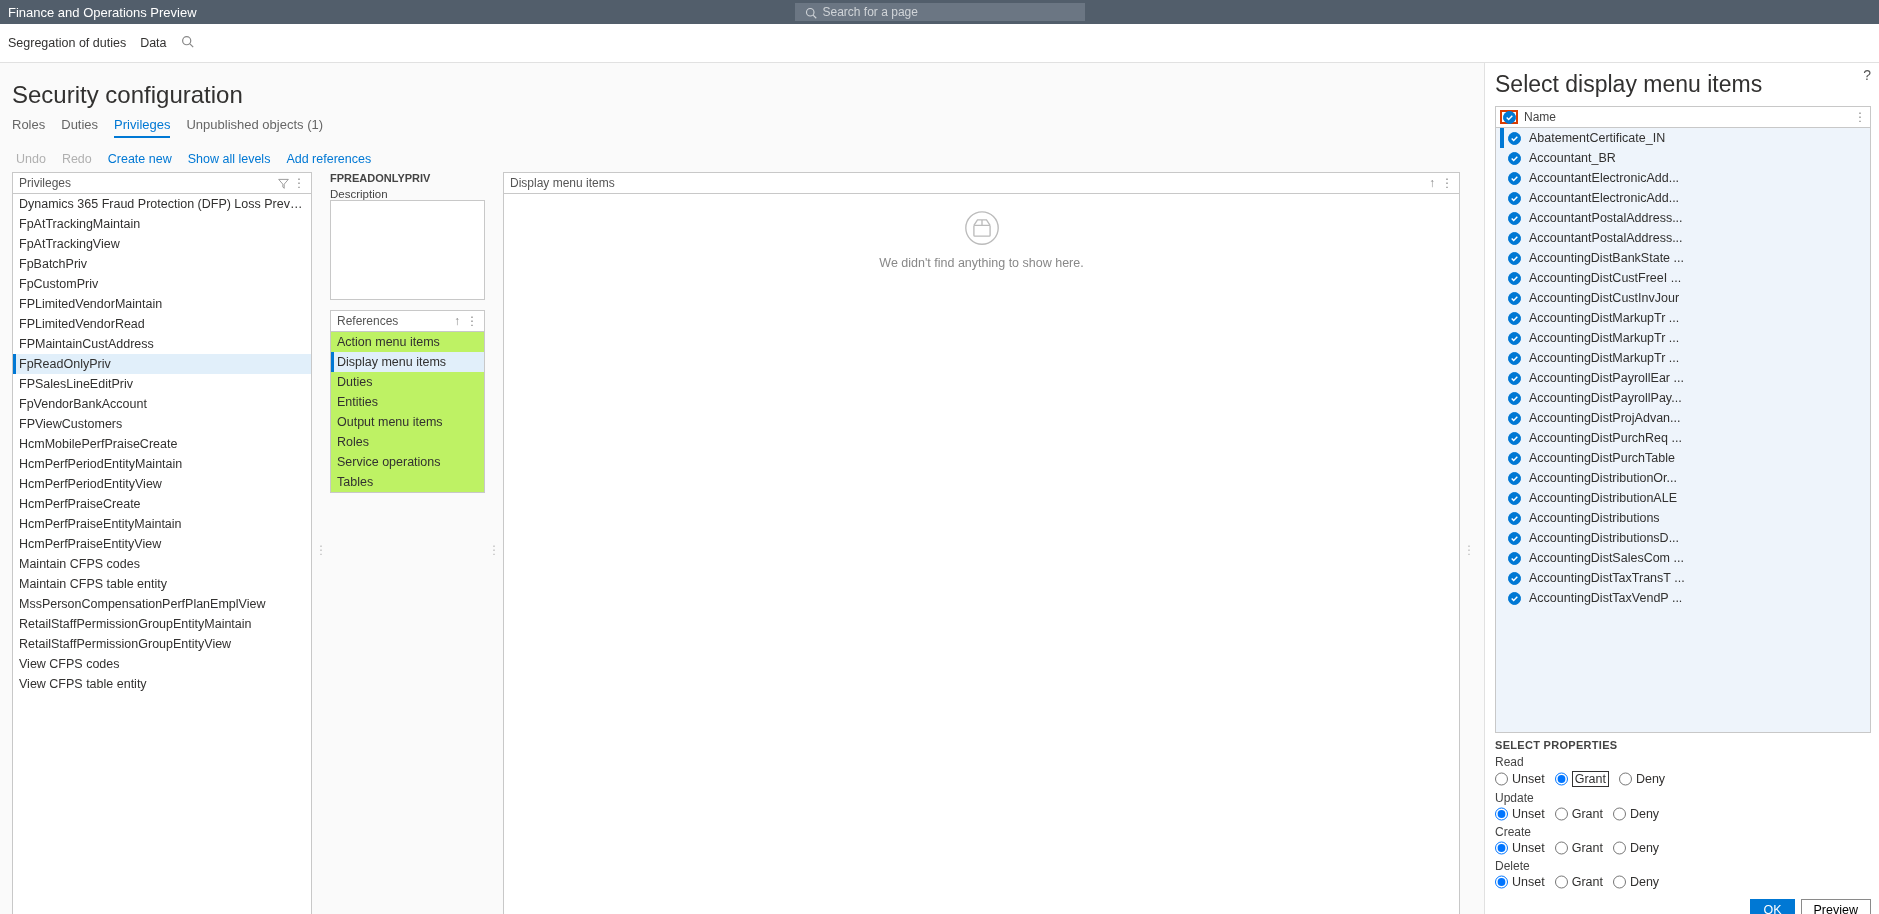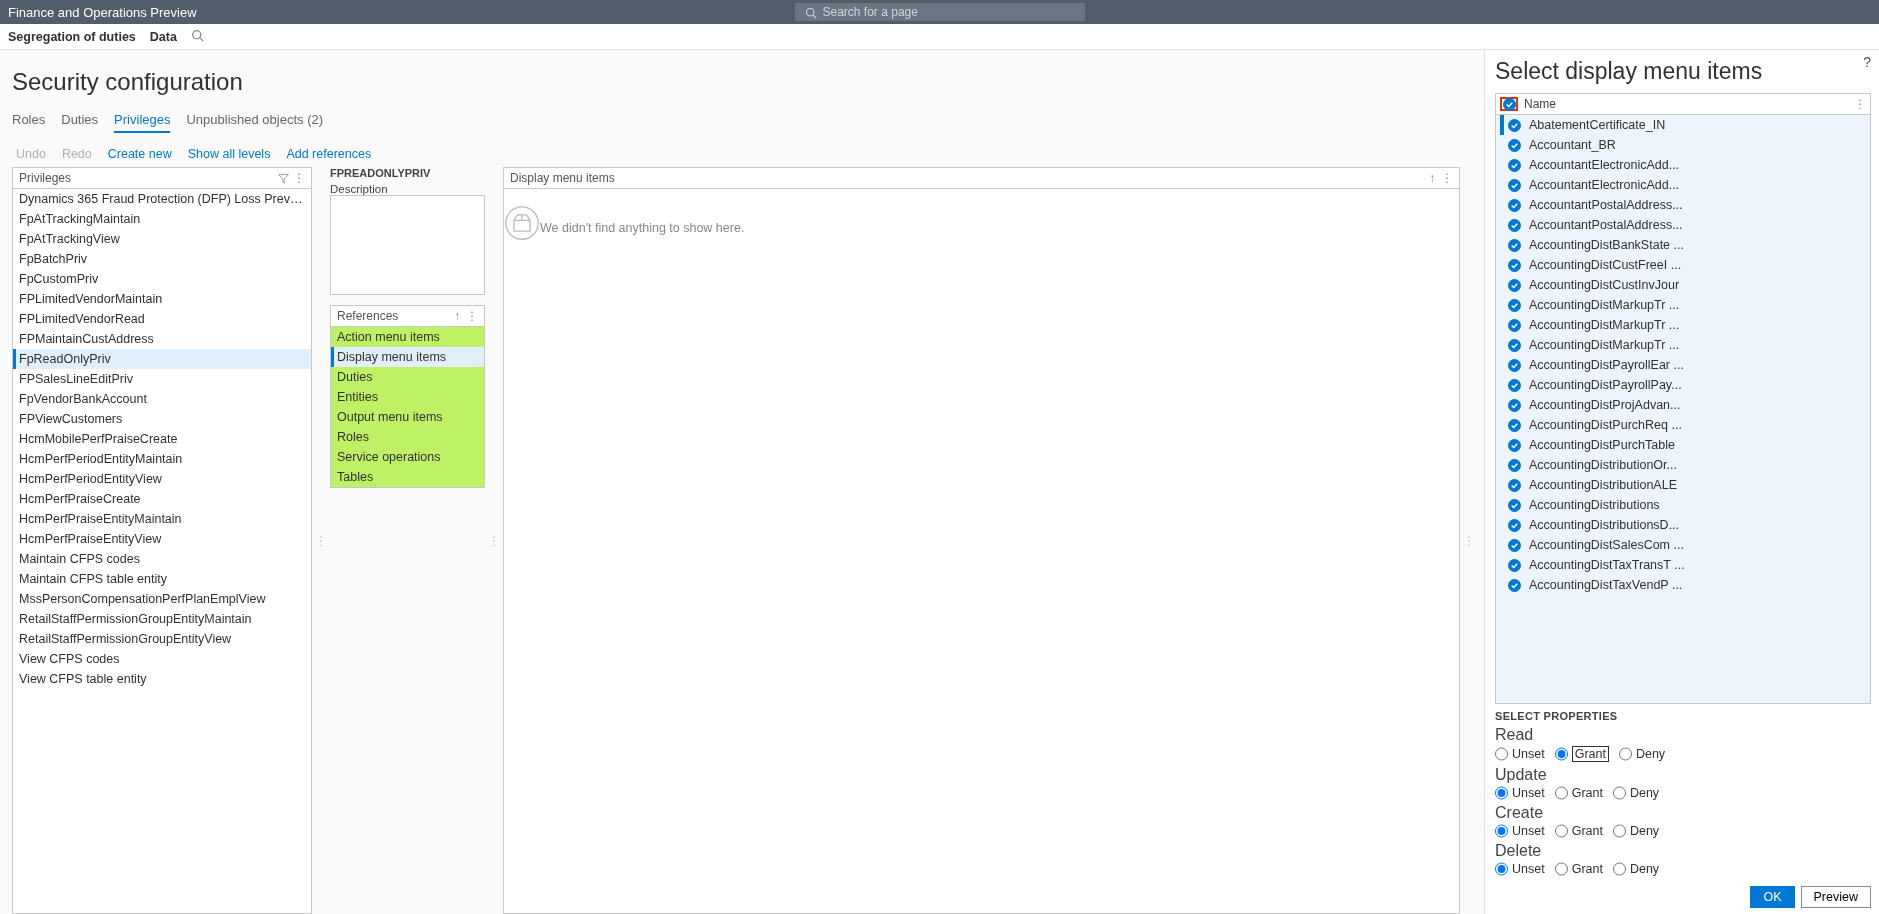--- a/index.html
+++ b/index.html
@@ -3,27 +3,27 @@
 <meta charset="utf-8">
 <style>
 * { box-sizing: border-box; margin: 0; padding: 0; }
 body { font-family: "Segoe UI", Tahoma, sans-serif; font-size: 12px; color: #323130; background: #fff; overflow: hidden; }
 
 .top-bar { height: 24px; background: #525E6B; color: #fff; display: flex; align-items: center; padding: 0 8px; position: relative; }
 .top-bar-title { font-size: 13px; }
 .search-box { position: absolute; left: 50%; transform: translateX(-50%); background: #6B7683; padding: 2px 10px; width: 290px; display: flex; align-items: flex-end; color: #D0D4D8; }
 .search-box svg { margin-right: 6px; }
 
-.sub-bar { height: 26px; border-bottom: 1px solid #E1E1E1; display: flex; align-items: center; padding: 0 8px; gap: 14px; font-size: 12.5px; color: #323130; font-weight: bold; }
+.sub-bar { height: 39px; border-bottom: 1px solid #E1E1E1; display: flex; align-items: center; padding: 0 8px; gap: 14px; font-size: 12.5px; color: #323130; }
 .sub-bar .search-mini { color: #666; }
 
 .main-wrap { display: flex; height: calc(100vh - 50px); }
 
 .content { flex: 1; padding: 18px 12px 0 12px; background: #FAFAFA; display: flex; flex-direction: column; min-width: 0; }
-.page-title { font-size: 24px; font-weight: 300; color: #323130; margin-bottom: 16px; }
+.page-title { font-size: 24px; font-weight: 300; color: #323130; margin-bottom: 8px; }
 .tabs { display: flex; gap: 16px; font-size: 13px; color: #666; margin-bottom: 14px; }
 .tabs .tab { padding-bottom: 4px; cursor: pointer; }
 .tabs .tab.active { color: #0078D4; border-bottom: 2px solid #0078D4; }
 
 .toolbar { display: flex; gap: 16px; font-size: 12.5px; margin-bottom: 6px; padding-left: 4px; }
 .toolbar span { cursor: pointer; }
 .toolbar .disabled { color: #B0B0B0; cursor: default; }
 .toolbar .link { color: #0078D4; }
 
 .panels { display: flex; gap: 6px; flex: 1; min-height: 0; }
@@ -42,21 +42,21 @@
 .list-item.selected { background: #E1EFFA; border-left: 3px solid #0078D4; padding-left: 3px; }
 
 .detail-title { font-size: 11px; font-weight: 600; color: #444; margin-bottom: 2px; }
 .desc-label { font-size: 11.5px; color: #444; margin-top: 2px; }
 .desc-box { width: 100%; height: 100px; border: 1px solid #C8C8C8; background: #fff; resize: none; margin-bottom: 10px; padding: 4px; font-family: inherit; font-size: 12px; }
 
 .ref-list { border: 1px solid #C8C8C8; border-top: none; background: #bef264; }
 .ref-item { padding: 3px 6px; font-size: 12.5px; cursor: pointer; }
 .ref-item.selected { background: #E1EFFA; border-left: 3px solid #0078D4; padding-left: 3px; }
 
-.empty-state { display: flex; flex-direction: row; align-items: center; justify-content: flex-start; padding-top: 16px; color: #888; font-size: 12.5px; }
+.empty-state { display: flex; flex-direction: column; align-items: center; justify-content: flex-start; padding-top: 16px; color: #888; font-size: 12.5px; }
 .empty-state svg { margin-bottom: 10px; }
 
 .splitter { width: 6px; display: flex; align-items: center; justify-content: center; color: #BBB; cursor: col-resize; }
 
 
 .side-panel { width: 395px; border-left: 1px solid #E1E1E1; display: flex; flex-direction: column; padding: 8px 8px 6px 10px; background: #fff; position: relative; }
 .side-title { font-size: 23px; font-weight: 400; margin-bottom: 8px; }
 .side-help { position: absolute; top: 4px; right: 8px; color: #555; cursor: pointer; font-size: 14px; }
 
 .grid-header { border: 1px solid #C8C8C8; height: 22px; display: flex; align-items: center; padding: 0 4px; font-size: 12px; color: #444; position: relative; }
@@ -67,21 +67,21 @@
 
 .grid-body { border: 1px solid #C8C8C8; border-top: none; flex: 1; overflow-y: scroll; background: #EEF4FB; }
 .grid-row { display: flex; align-items: center; height: 20px; padding: 0 4px; font-size: 12.5px; cursor: pointer; }
 .grid-row .sel-bar { width: 4px; height: 100%; margin-right: 4px; }
 .grid-row.first-selected .sel-bar { background: #0078D4; }
 .grid-row .check-circle { margin-right: 8px; }
 .grid-row .row-text { white-space: nowrap; overflow: hidden; text-overflow: ellipsis; }
 
 .props-section { padding-top: 6px; font-size: 12px; }
 .props-title { font-size: 11px; font-weight: 600; letter-spacing: 0.3px; color: #444; margin-bottom: 4px; }
-.prop-label { font-size: 16px; color: #444; margin-top: 2px; margin-bottom: 2px; }
+.prop-label { font-size: 12px; color: #444; margin-top: 2px; margin-bottom: 2px; }
 .radio-row { display: flex; align-items: center; gap: 10px; margin-bottom: 4px; }
 .radio-row label { display: flex; gap: 4px; font-size: 12.5px; cursor: pointer; }
 .radio-row input { margin: 0; }
 .radio-row .boxed { border: 1px solid #323130; padding: 0 2px; }
 
 .dlg-buttons { display: flex; justify-content: flex-end; gap: 6px; margin-top: 6px; }
 .dlg-buttons button { padding: 3px 12px; font-size: 12.5px; border: 1px solid #8A8A8A; background: #fff; cursor: pointer; }
 .dlg-buttons button.primary { background: #0078D4; color: #fff; border-color: #0078D4; }
 
 ::-webkit-scrollbar { width: 14px; }
@@ -113,21 +113,21 @@
   </span>
 </div>
 
 <div class="main-wrap">
   <div class="content">
     <div class="page-title">Security configuration</div>
     <div class="tabs">
       <div class="tab">Roles</div>
       <div class="tab">Duties</div>
       <div class="tab active">Privileges</div>
-      <div class="tab">Unpublished objects (2)</div>
+      <div class="tab">Unpublished objects (1)</div>
     </div>
     <div class="toolbar">
       <span class="disabled">Undo</span>
       <span class="disabled">Redo</span>
       <span class="link">Create new</span>
       <span class="link">Show all levels</span>
       <span class="link">Add references</span>
     </div>
 
     <div class="panels">

